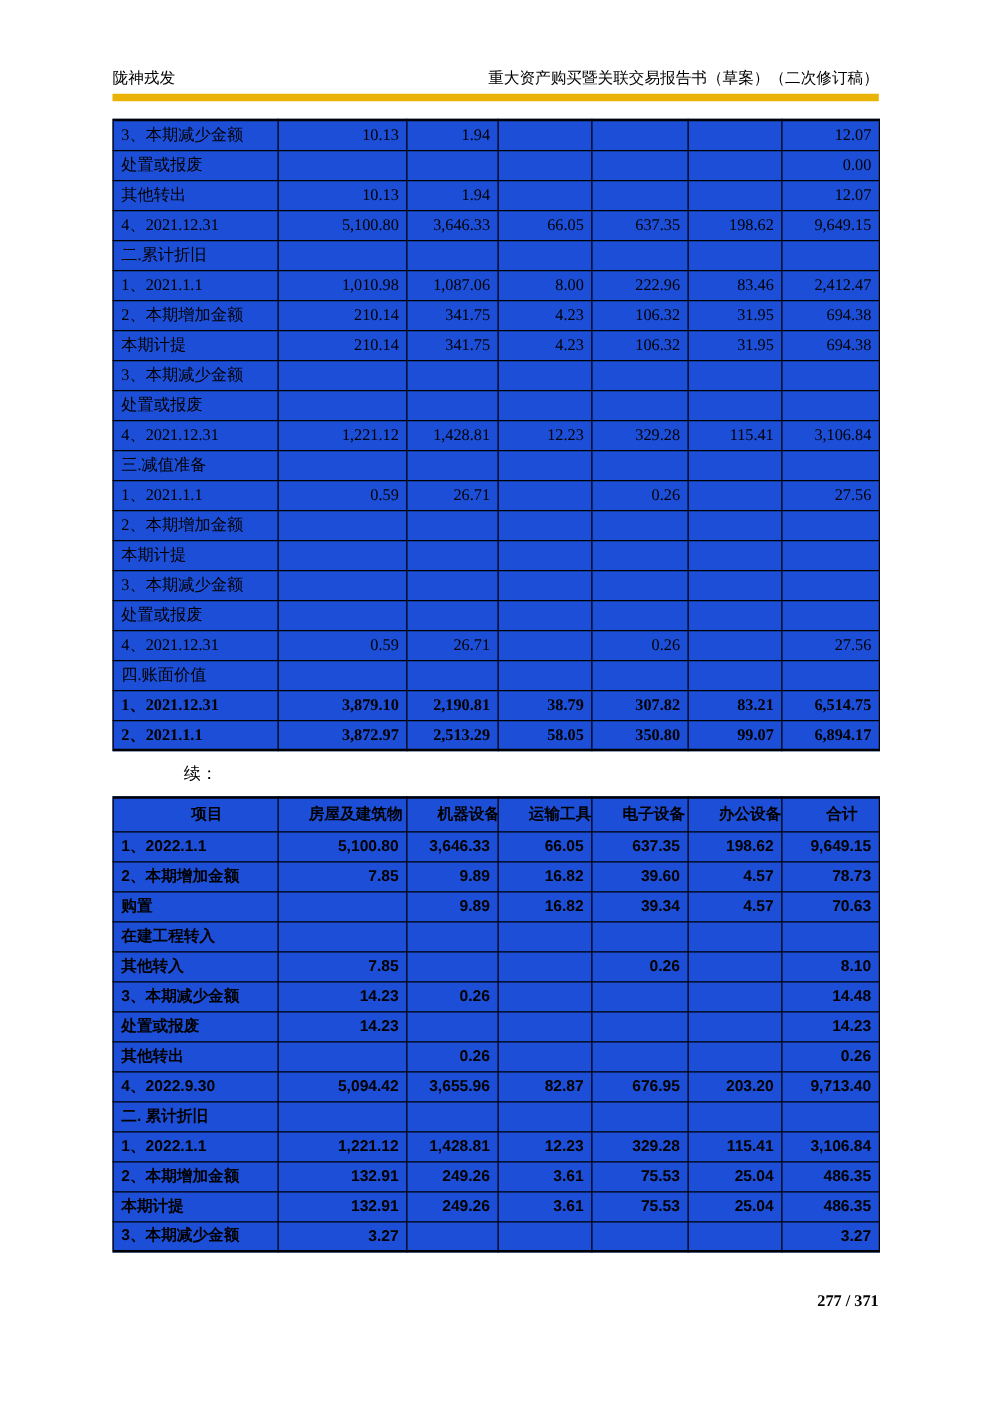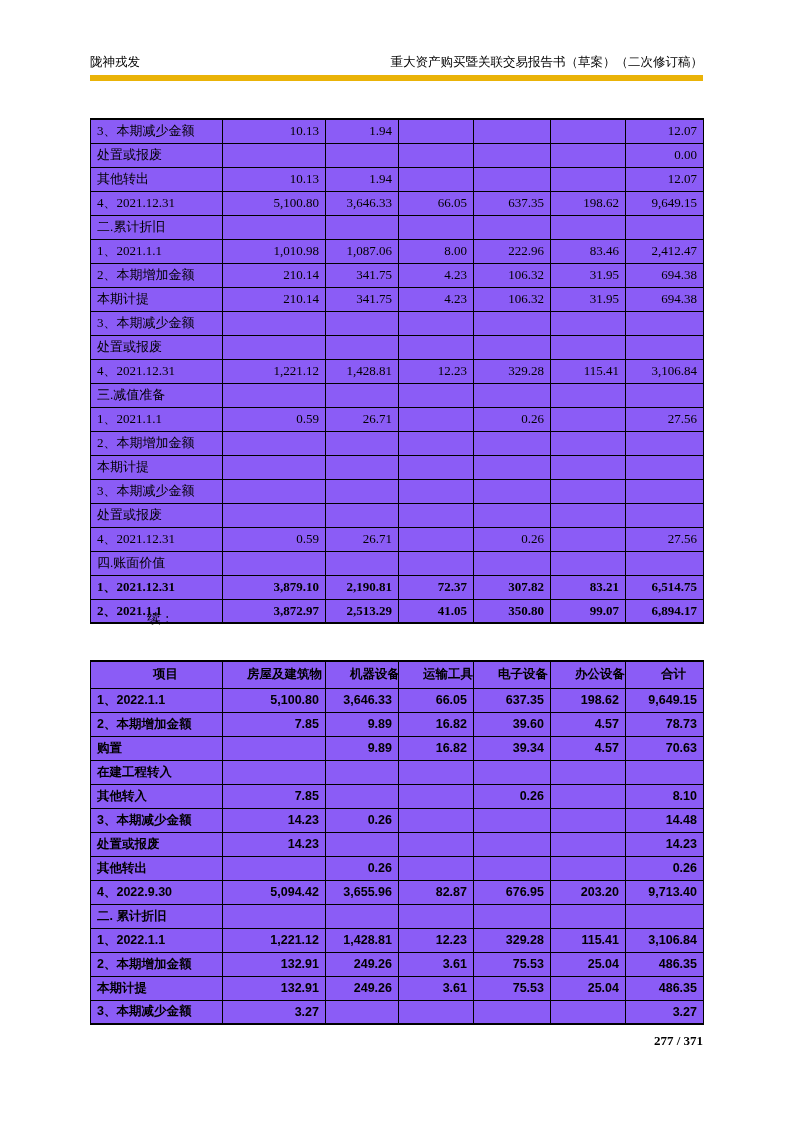--- a/index.html
+++ b/index.html
@@ -19,22 +19,21 @@
     font-size: 12.5px; line-height: 16px;
     padding-bottom: 5px;
     border-bottom: 6px solid #eab308;
   }
 
   
   table.fin {
     border-collapse: collapse;
     table-layout: fixed;
     width: 613px;
-    background: #8b5cf6;
-    margin-top: 23px;
+    background: #1d4ed8;
   }
   table.fin td, table.fin th {
     border: 1px solid #000;
     overflow: hidden; white-space: nowrap;
     padding: 0 6px;
     vertical-align: middle;
   }
   table.fin td.num { text-align: right; }
   table.fin td.lbl { text-align: left; }
   td.ind0 { padding-left: 5px; }
@@ -274,30 +273,30 @@
           <td class="num"></td>
           <td class="num"></td>
           <td class="num"></td>
           <td class="num"></td>
           <td class="num"></td>
         </tr>
         <tr class="bold">
           <td class="lbl ind1">1、2021.12.31</td>
           <td class="num">3,879.10</td>
           <td class="num">2,190.81</td>
-          <td class="num">72.37</td>
+          <td class="num">38.79</td>
           <td class="num">307.82</td>
           <td class="num">83.21</td>
           <td class="num">6,514.75</td>
         </tr>
         <tr class="bold">
           <td class="lbl ind1">2、2021.1.1</td>
           <td class="num">3,872.97</td>
           <td class="num">2,513.29</td>
-          <td class="num">41.05</td>
+          <td class="num">58.05</td>
           <td class="num">350.80</td>
           <td class="num">99.07</td>
           <td class="num">6,894.17</td>
         </tr>
       </tbody>
   </table>
 
   <div class="cont-label">续：</div>
 
   <table class="fin" id="table2">

